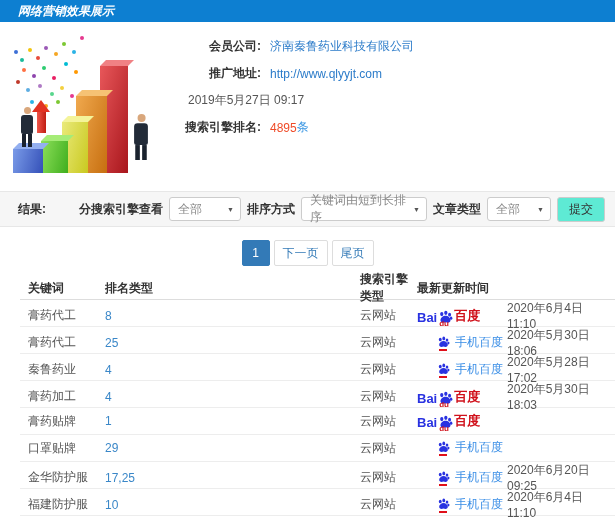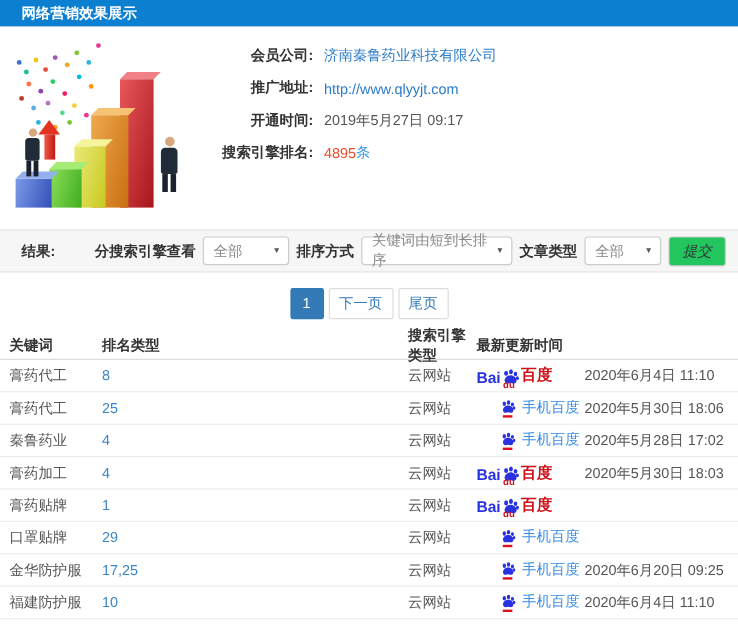--- a/index.html
+++ b/index.html
@@ -5,21 +5,21 @@
   :root{
     --header-bg:#0d7fd1; --link:#2b7bc9; --accent-red:#ef4b28; --unit-blue:#3b97e3;
     --rank-link:#3a87c8; --pg-active:#337ab7; --baidu-blue:#2932e1; --baidu-red:#d0111b;
     --mobile-blue:#3a8ee6;
   }
   html,body{margin:0;padding:0;background:#fff;}
   .page{position:relative;width:615px;height:520px;background:#fff;overflow:hidden;
         font-family:"Liberation Sans",sans-serif;font-size:12px;color:#333;}
   
   .hdr{position:absolute;top:0;left:0;right:0;height:22px;background:var(--header-bg);
-       color:#fff;font-weight:bold;line-height:22px;padding-left:18px;box-sizing:border-box;}
+       color:#fff;font-weight:bold;line-height:22px;padding-left:18px;box-sizing:border-box;font-style:italic;}
   
   .art{position:absolute;left:5px;top:28px;width:170px;height:150px;}
   .bar{position:absolute;bottom:5px;}
   .bar .topface{position:absolute;top:-6px;left:3px;width:100%;height:6px;transform:skewX(-45deg);}
   .bar-blue{left:8px;width:30px;height:24px;background:linear-gradient(105deg,#7a9be8,#3450b8);z-index:5;}
   .bar-blue .topface{background:#93aff0;}
   .bar-green{left:36px;width:27px;height:32px;background:linear-gradient(105deg,#8ee05a,#3fae1e);z-index:4;}
   .bar-green .topface{background:#a5ec77;}
   .bar-yellow{left:57px;width:26px;height:51px;background:linear-gradient(105deg,#eaea7a,#c9c920);z-index:3;}
   .bar-yellow .topface{background:#f4f49a;}
@@ -58,29 +58,29 @@
   .filter-bar{position:absolute;top:191px;left:0;right:0;height:36px;background:#f6f6f6;
     border-top:1px solid #e7e7e7;border-bottom:1px solid #e7e7e7;box-sizing:border-box;
     display:flex;align-items:center;padding:0 10px 0 18px;}
   .result-label{font-weight:bold;}
   .filter-controls{margin-left:auto;display:flex;align-items:center;gap:6px;}
   .flt-label{font-weight:bold;white-space:nowrap;}
   .select{height:24px;background:#fff;border:1px solid #ccc;border-radius:3px;display:flex;
           align-items:center;padding:0 6px 0 8px;color:#888;box-sizing:border-box;cursor:default;}
   .select .caret{margin-left:auto;font-size:7px;color:#555;padding-left:6px;}
   .sel-engine{width:72px;}.sel-sort{width:126px;}.sel-article{width:64px;}
-  .submit-btn{height:25px;padding:0 11px;background:#22c55e;border:1px solid #ccc;border-radius:3px;
-              color:#333;font-size:12px;font-family:inherit;font-style:italic;}
+  .submit-btn{height:25px;padding:0 11px;background:#5eead4;border:1px solid #ccc;border-radius:3px;
+              color:#333;font-size:12px;font-family:inherit;}
   
   .pagination{position:absolute;top:240px;left:0;right:0;display:flex;justify-content:center;gap:4px;}
   .pg{min-width:10px;padding:0 8px;height:24px;line-height:24px;border:1px solid #ddd;border-radius:2px;
       color:var(--pg-active);background:#fff;text-align:center;cursor:pointer;}
   .pg.active{background:var(--pg-active);border-color:var(--pg-active);color:#fff;}
   
-  .tbl{position:absolute;top:271px;left:0;right:0;}
+  .tbl{position:absolute;top:271px;left:0;right:0;padding-left:20px;}
   .thead,.trow{display:grid;grid-template-columns:77px 255px 57px 90px 1fr;align-items:center;
                padding-left:8px;box-sizing:border-box;}
   .thead{height:29px;font-weight:bold;color:#333;border-bottom:1px solid #ddd;}
   .trow{height:27px;border-bottom:1px solid #ededed;color:#555;}
   .rank a{color:var(--rank-link);text-decoration:none;}
   .baidu-pc{display:inline-flex;align-items:flex-end;gap:1px;}
   .baidu-pc .bai{color:var(--baidu-blue);font-weight:bold;font-size:13px;}
   .paw{position:relative;width:15px;height:15px;}
   .paw svg{width:100%;height:100%;fill:var(--baidu-blue);}
   .paw .du{position:absolute;bottom:-3px;left:1px;color:var(--baidu-red);font-size:8px;font-weight:bold;}
@@ -146,21 +146,20 @@
     <span class="info-suffix"></span>
   </div>
 
   <div class="info-row">
     <span class="info-label">推广地址:</span>
     <a class="info-value link" href="#">http://www.qlyyjt.com</a>
     <span class="info-suffix"></span>
   </div>
 
   <div class="info-row">
-    <span class="info-label">开通时间:</span>
     <a class="info-value plain" href="#">2019年5月27日 09:17</a>
     <span class="info-suffix"></span>
   </div>
 
   <div class="info-row">
     <span class="info-label">搜索引擎排名:</span>
     <a class="info-value red" href="#">4895</a>
     <span class="info-suffix">条</span>
   </div>
 </div>

